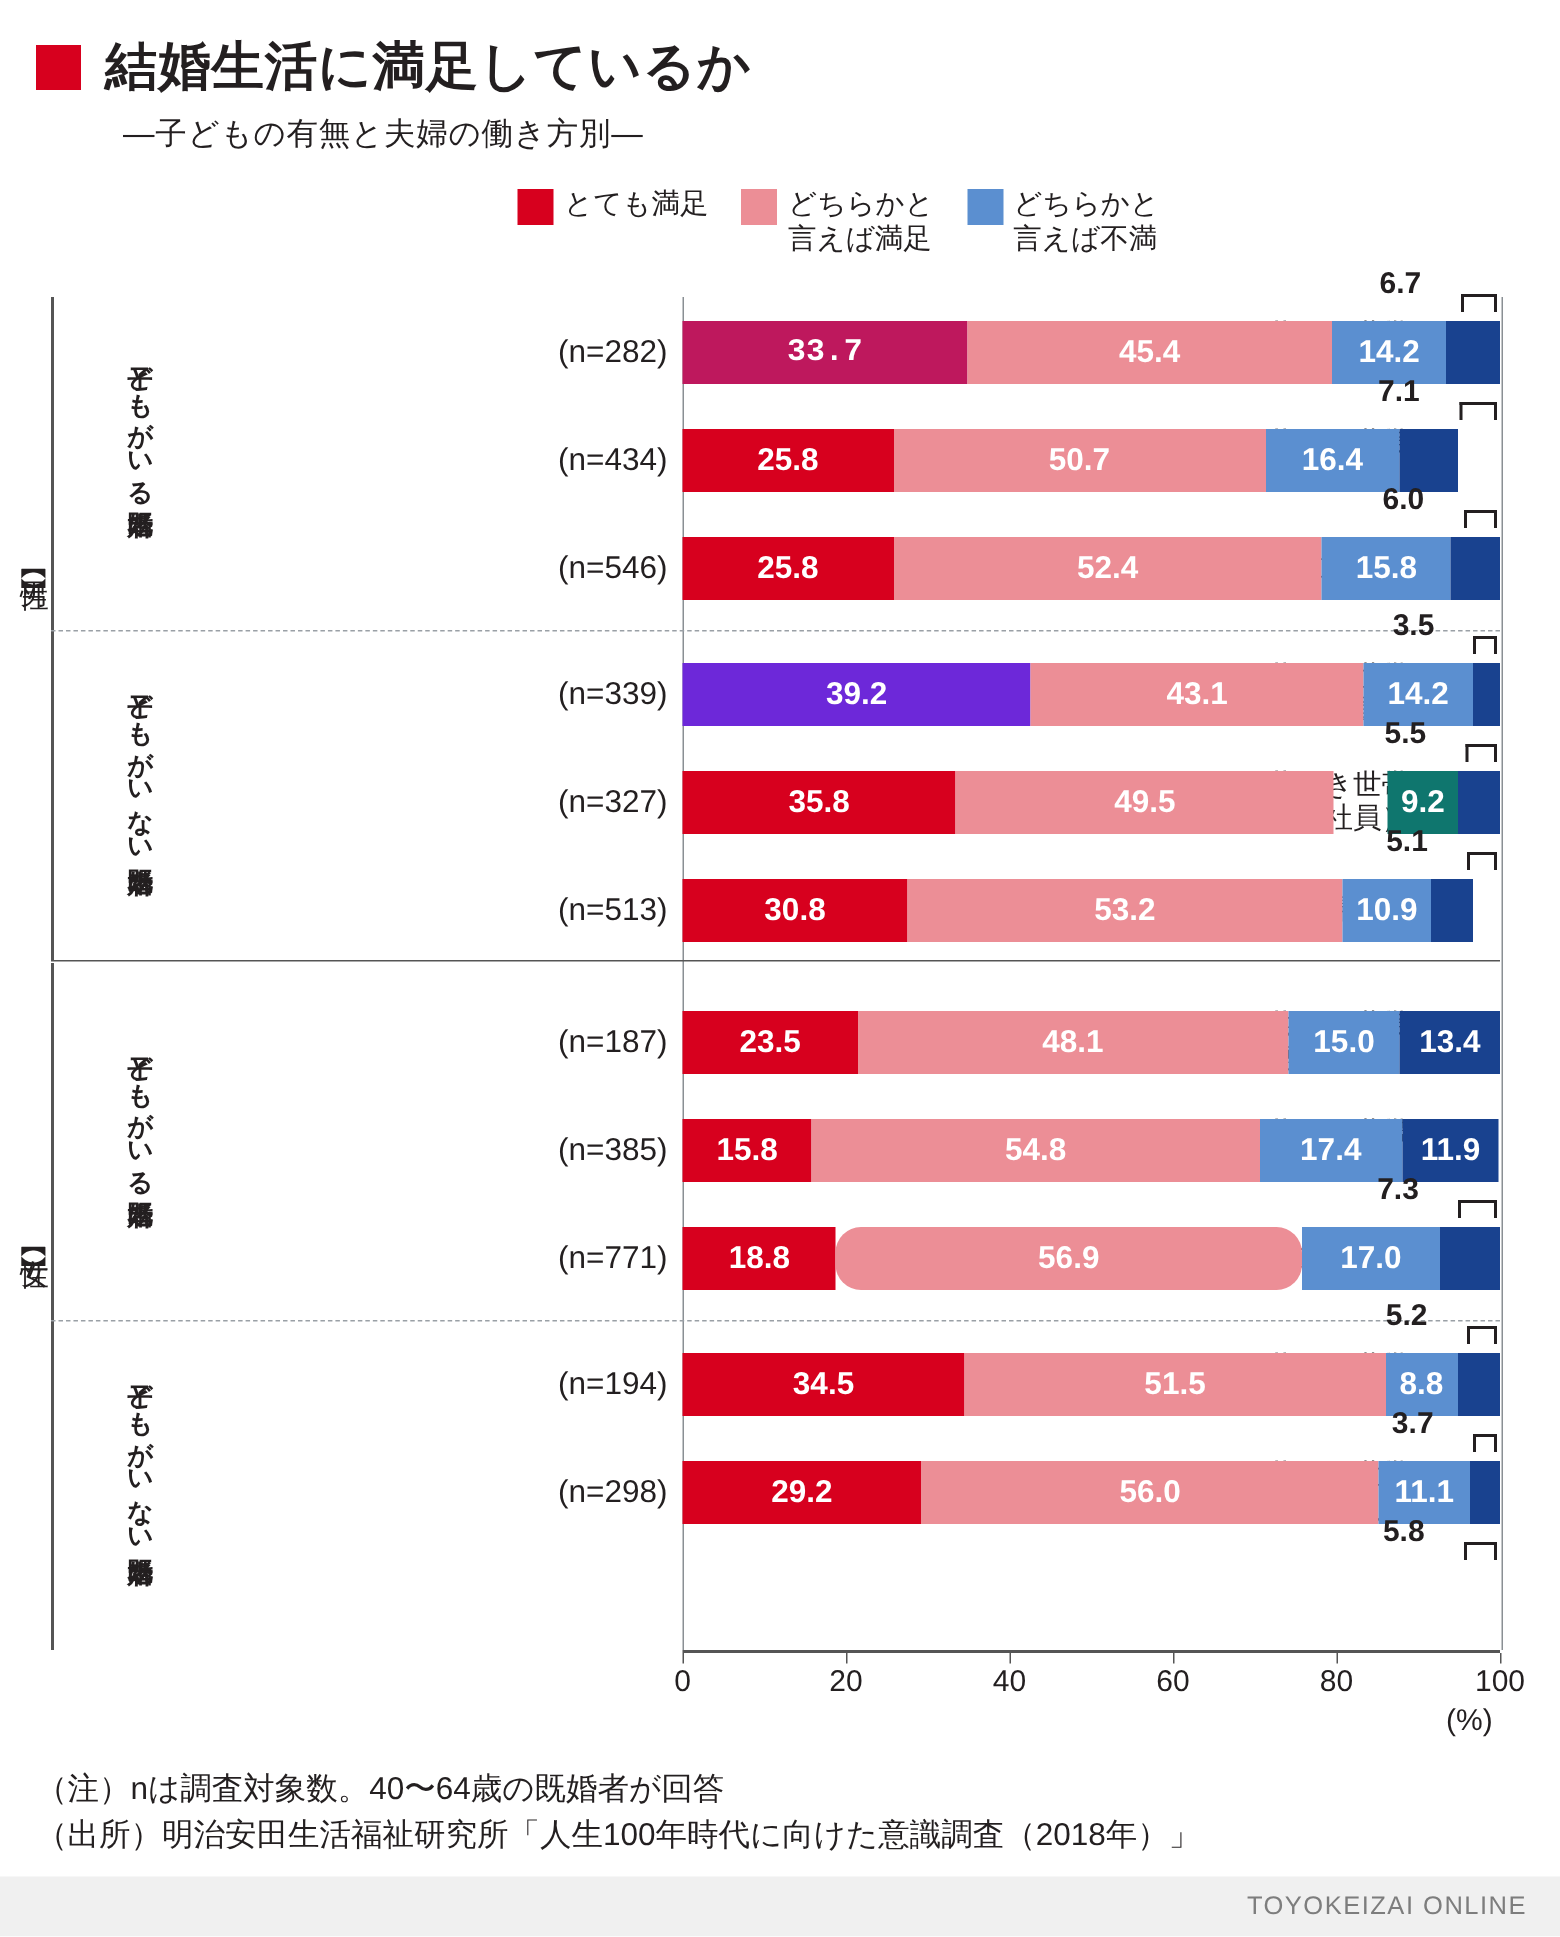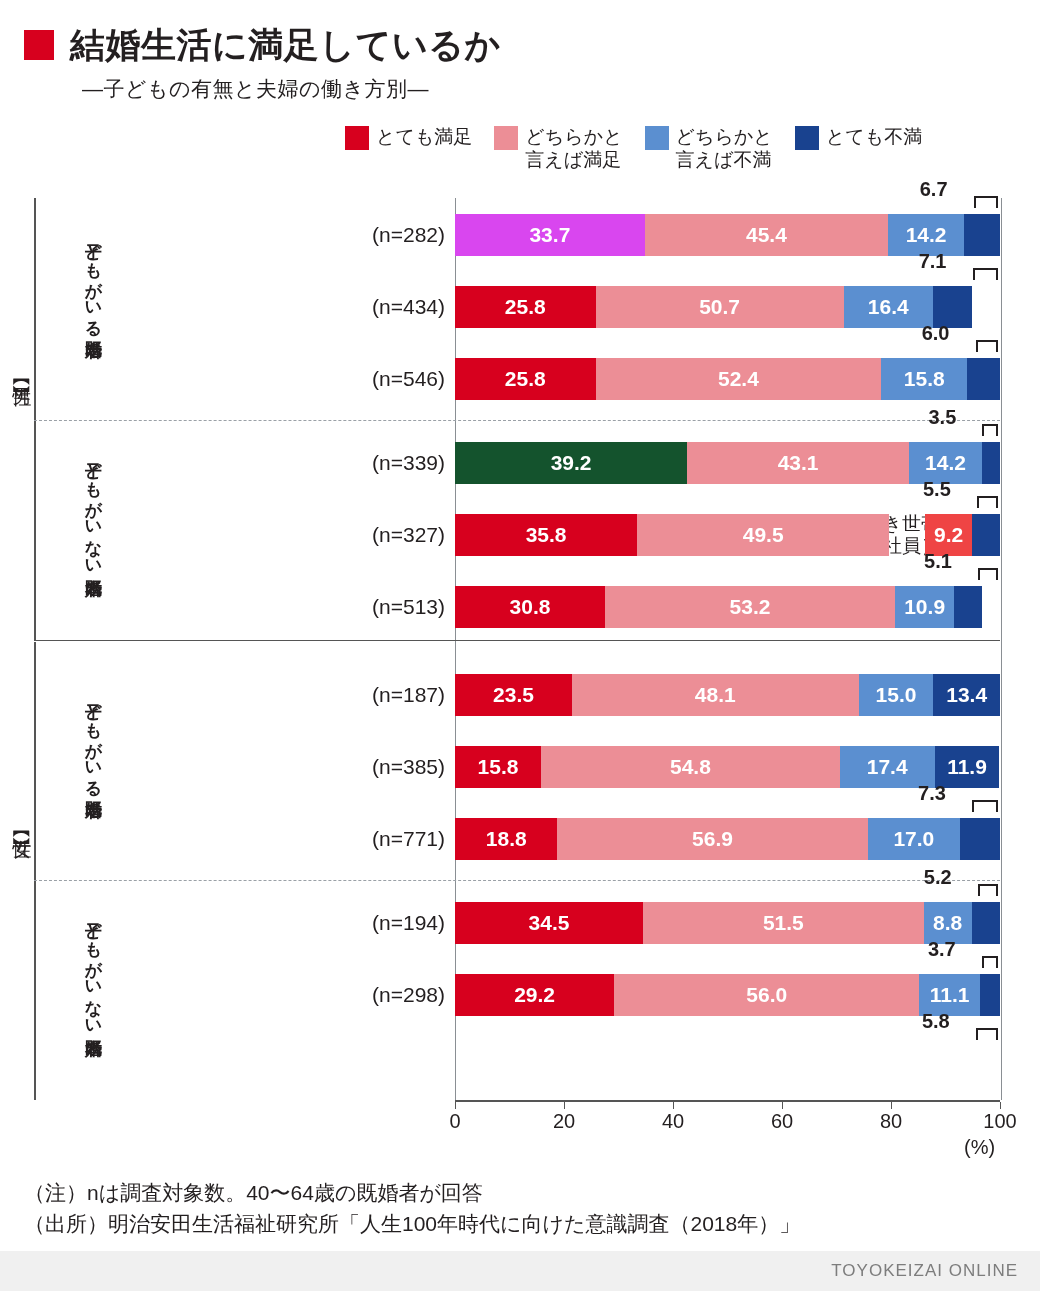--- a/index.html
+++ b/index.html
@@ -258,24 +258,20 @@
       </div>
       <div class="legend-item">
         <span class="legend-swatch" style="background: rgb(236, 142, 150);"></span>
         <span class="legend-label">どちらかと
 言えば満足</span>
       </div>
       <div class="legend-item">
         <span class="legend-swatch" style="background: rgb(91, 143, 208);"></span>
         <span class="legend-label">どちらかと
 言えば不満</span>
-      </div>
-      <div class="legend-item">
-        <span class="legend-swatch" style="background: rgb(25, 66, 143);"></span>
-        <span class="legend-label">とても不満</span>
       </div>
     </div>
 
   <div class="chart-wrap" id="chart">
       <div class="plot-frame" style="top: 8px; height: 902px;"></div>
       <div class="group-axis" style="top: 8px; height: 442px;"></div>
       <div class="group-axis-label" style="top: 183px; writing-mode: vertical-rl;">【男性】</div>
       <div class="group-axis" style="top: 452px; height: 458px;"></div>
       <div class="group-axis-label" style="top: 635px; writing-mode: vertical-rl;">【女性】</div>
       <div class="subgroup-label" style="writing-mode: vertical-rl; top: 40.5px;">子どもがいる既婚者</div>
@@ -283,21 +279,21 @@
       <div class="subgroup-label" style="writing-mode: vertical-rl; top: 500.5px;">子どもがいる既婚者</div>
       <div class="subgroup-label" style="writing-mode: vertical-rl; top: 720px;">子どもがいない既婚者</div>
       <div class="dashed-sep" style="top: 230px;"></div>
       <div class="solid-sep" style="top: 450px;"></div>
       <div class="dashed-sep" style="top: 690px;"></div>
       <div class="row" style="top: 18px;">
         <div class="row-label">共働き世帯
 （夫正社員・妻正社員）</div>
         <div class="row-n">(n=282)</div>
         <div class="bar">
-          <div class="seg" style="background: #d946ef; width: 193px;">33.7</div>
+          <div class="seg" style="background: #be185d; width: 193px; font-family: Liberation Mono, monospace;">33.7</div>
           <div class="seg" style="background: rgb(236, 142, 150); width: 247.43px;">45.4</div>
           <div class="seg" style="background: rgb(91, 143, 208); width: 77.39px;">14.2</div>
           <div class="seg" style="background: rgb(25, 66, 143); width: 36.515px;"></div>
         </div>
       </div>
       <div class="callout" style="left: 919.742px; top: -12px;">6.7</div>
       <div class="callout-line" style="left: 973.742px; top: 6px; width: 22.2575px; height: 14px; border-left: none;"></div>
       <div class="callout-stem" style="left: 973.742px; top: 6px; height: 12px;"></div>
       <div class="callout-stem" style="left: 996px; top: 6px; height: 12px;"></div>
       <div class="row" style="top: 90px;">
@@ -327,38 +323,38 @@
       </div>
       <div class="callout" style="left: 921.65px; top: 132px;">6.0</div>
       <div class="callout-line" style="left: 975.65px; top: 150px; width: 20.35px; height: 14px; border-left: none;"></div>
       <div class="callout-stem" style="left: 975.65px; top: 150px; height: 12px;"></div>
       <div class="callout-stem" style="left: 996px; top: 150px; height: 12px;"></div>
       <div class="row" style="top: 246px;">
         <div class="row-label">共働き世帯
 （夫正社員・妻正社員）</div>
         <div class="row-n">(n=339)</div>
         <div class="bar">
-          <div class="seg" style="background: #14532d; width: 246px; text-align: right;">39.2</div>
+          <div class="seg" style="background: #6d28d9; width: 246px; text-align: right;">39.2</div>
           <div class="seg" style="background: rgb(236, 142, 150); width: 234.895px;">43.1</div>
           <div class="seg" style="background: rgb(91, 143, 208); width: 77.39px;">14.2</div>
           <div class="seg" style="background: rgb(25, 66, 143); width: 19.075px;"></div>
         </div>
       </div>
       <div class="callout" style="left: 928.462px; top: 216px;">3.5</div>
       <div class="callout-line" style="left: 982.462px; top: 234px; width: 13.5375px; height: 14px; border-left: none;"></div>
       <div class="callout-stem" style="left: 982.462px; top: 234px; height: 12px;"></div>
       <div class="callout-stem" style="left: 996px; top: 234px; height: 12px;"></div>
       <div class="row" style="top: 318px;">
         <div class="row-label">共働き世帯
 （夫正社員・妻非正社員）</div>
         <div class="row-n">(n=327)</div>
         <div class="bar">
           <div class="seg" style="background: rgb(215, 0, 30); width: 195.11px;">35.8</div>
           <div class="seg" style="background: rgb(236, 142, 150); width: 269.775px;">49.5</div>
-          <div class="seg" style="background: #ef4444; width: 50.14px; margin-left: 36px;">9.2</div>
+          <div class="seg" style="background: #0f766e; width: 50.14px; margin-left: 36px;">9.2</div>
           <div class="seg" style="background: rgb(25, 66, 143); width: 29.975px;"></div>
         </div>
       </div>
       <div class="callout" style="left: 923.013px; top: 288px;">5.5</div>
       <div class="callout-line" style="left: 977.013px; top: 306px; width: 18.9875px; height: 14px; border-left: none;"></div>
       <div class="callout-stem" style="left: 977.013px; top: 306px; height: 12px;"></div>
       <div class="callout-stem" style="left: 996px; top: 306px; height: 12px;"></div>
       <div class="row" style="top: 390px;">
         <div class="row-label">専業主婦世帯</div>
         <div class="row-n">(n=513)</div>
@@ -393,21 +389,21 @@
           <div class="seg" style="background: rgb(236, 142, 150); width: 298.66px;">54.8</div>
           <div class="seg" style="background: rgb(91, 143, 208); width: 94.83px;">17.4</div>
           <div class="seg" style="background: rgb(25, 66, 143); width: 64.855px;">11.9</div>
         </div>
       </div>
       <div class="row" style="top: 622px;">
         <div class="row-label">専業主婦世帯</div>
         <div class="row-n">(n=771)</div>
         <div class="bar">
           <div class="seg" style="background: rgb(215, 0, 30); width: 102.46px;">18.8</div>
-          <div class="seg" style="background: rgb(236, 142, 150); width: 310.105px;">56.9</div>
+          <div class="seg" style="background: rgb(236, 142, 150); width: 310.105px; border-radius: 17px;">56.9</div>
           <div class="seg" style="background: rgb(91, 143, 208); width: 92.65px;">17.0</div>
           <div class="seg" style="background: rgb(25, 66, 143); width: 39.785px;"></div>
         </div>
       </div>
       <div class="callout" style="left: 918.107px; top: 592px;">7.3</div>
       <div class="callout-line" style="left: 972.107px; top: 610px; width: 23.8925px; height: 14px; border-left: none;"></div>
       <div class="callout-stem" style="left: 972.107px; top: 610px; height: 12px;"></div>
       <div class="callout-stem" style="left: 996px; top: 610px; height: 12px;"></div>
       <div class="row" style="top: 706px;">
         <div class="row-label">共働き世帯

